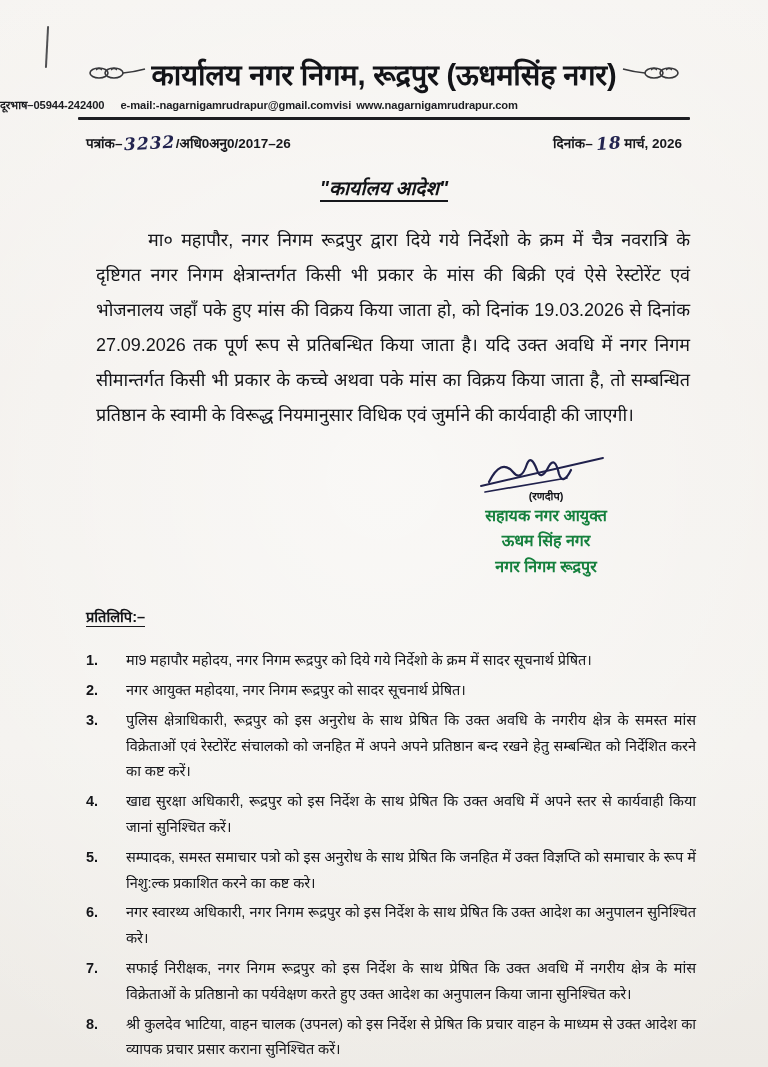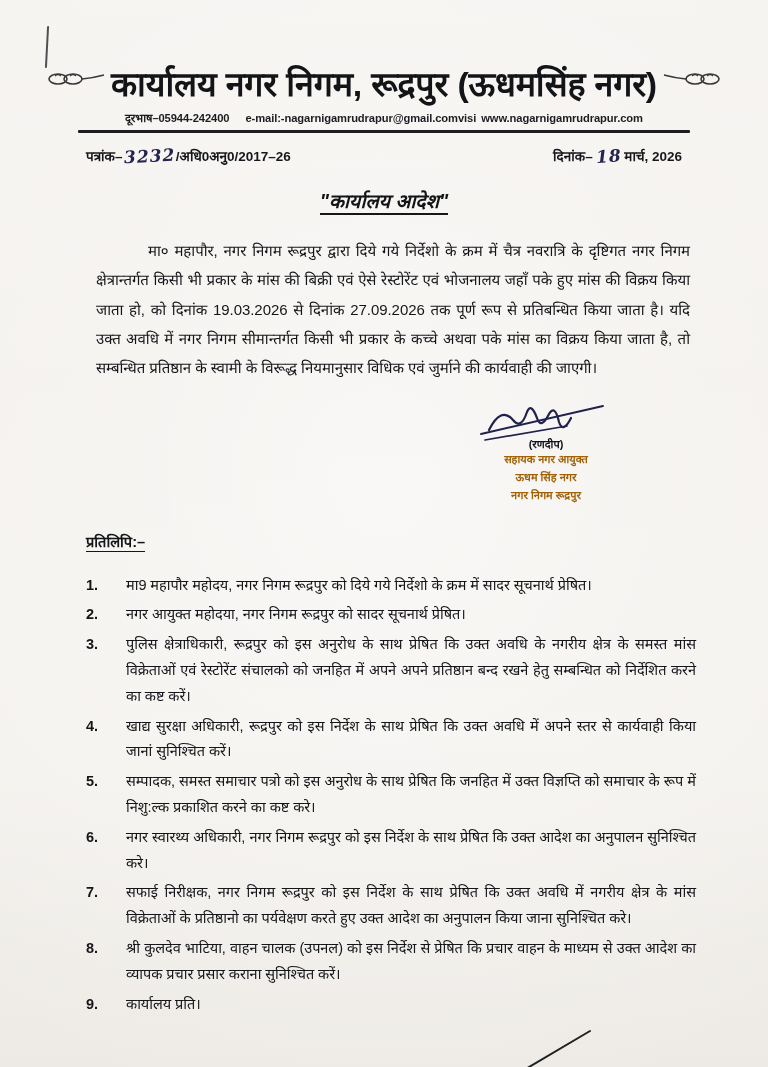--- a/index.html
+++ b/index.html
@@ -55,36 +55,35 @@
     padding-top: 12px;
   }
   .lh-title-row {
     display: flex;
     align-items: center;
     justify-content: center;
     gap: 6px;
     padding: 0 10px;
   }
   .lh-title {
-    font-size: 34px;
+    font-size: 29px;
     font-weight: 700;
     letter-spacing: -0.2px;
     white-space: nowrap;
     color: #131418;
-    margin-top: 6px;
   }
   .ornament {
     flex: none;
     opacity: .88;
   }
   .ornament.right { transform: scaleX(-1); }
 
   .lh-contact {
     margin-top: 4px;
-    text-align: center;
+    text-align: left;
     font-size: 11.2px;
     font-weight: 700;
     letter-spacing: -0.1px;
     color: #1b1c20;
     white-space: nowrap;
   }
   .lh-contact .phone { margin-right: 16px; }
   .lh-contact .site { margin-left: 5px; }
 
   .rule {
@@ -137,21 +136,21 @@
     color: #131418;
   }
   .order-title .ul {
     border-bottom: 2px solid #16171b;
     padding-bottom: 1px;
   }
 
   
   .body-copy {
     margin: 22px 78px 0 96px;
-    font-size: 15px;
+    font-size: 18px;
     line-height: 1.95;
     text-align: justify;
     text-align-last: left;
     color: #141519;
     letter-spacing: -0.05px;
   }
   .body-copy .indent { display: inline-block; width: 52px; }
 
   
   .sign-block {
@@ -163,23 +162,23 @@
   }
   .sig-scribble { height: 40px; position: relative; }
   .sig-scribble svg { position: absolute; left: 50%; top: 0; transform: translateX(-50%); }
   .sign-name {
     font-size: 11px;
     font-weight: 700;
     color: #141519;
     margin-top: -4px;
   }
   .sign-line {
-    font-size: 11px;
+    font-size: 16px;
     font-weight: 600;
-    color: #a16207;
+    color: #15803d;
     line-height: 1.62;
   }
 
   
   .copy-head {
     margin: 26px 0 22px 86px;
     font-size: 14.6px;
     font-weight: 700;
     color: #141519;
   }

